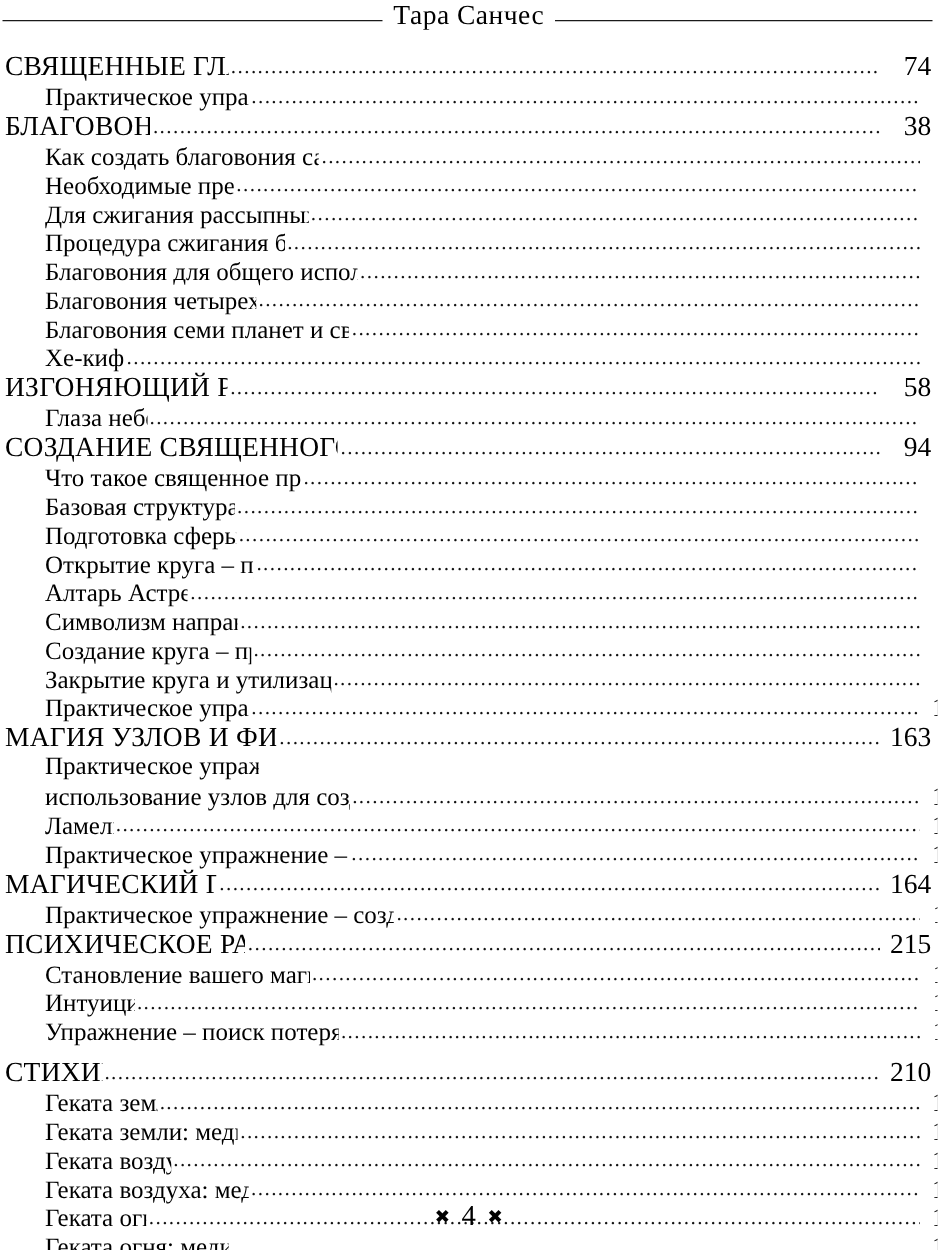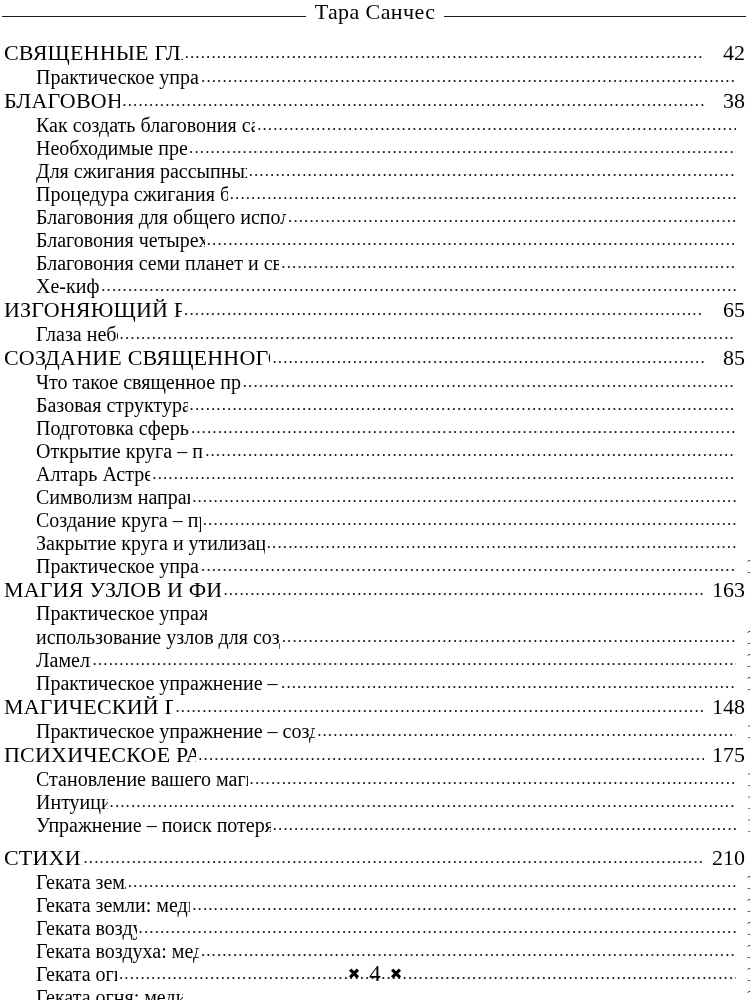--- a/index.html
+++ b/index.html
@@ -165,21 +165,21 @@
     <div class="runhead-rule"></div>
     <div class="runhead-title">
       <span>Тара Санчес</span>
     </div>
   </div>
 
   <div class="toc" id="toc-list">
       <div class="entry major">
         <span class="label">СВЯЩЕННЫЕ ГЛАСНЫЕ</span>
         <span class="leader">...........................................................................................................................................</span>
-        <span class="page-num">42</span>
+        <span class="page-num">74</span>
       </div>
       <div class="entry sub">
         <span class="label">Практическое упражнение</span>
         <span class="leader">...........................................................................................................................................</span>
         <span class="page-num">75</span>
       </div>
       <div class="entry major">
         <span class="label">БЛАГОВОНИЕ</span>
         <span class="leader">...........................................................................................................................................</span>
         <span class="page-num">38</span>
@@ -220,31 +220,31 @@
         <span class="page-num">80</span>
       </div>
       <div class="entry sub">
         <span class="label">Хе-кифи</span>
         <span class="leader">...........................................................................................................................................</span>
         <span class="page-num">81</span>
       </div>
       <div class="entry major">
         <span class="label">ИЗГОНЯЮЩИЙ РИТУАЛ</span>
         <span class="leader">...........................................................................................................................................</span>
-        <span class="page-num">65</span>
+        <span class="page-num">58</span>
       </div>
       <div class="entry sub">
         <span class="label">Глаза небес</span>
         <span class="leader">...........................................................................................................................................</span>
         <span class="page-num">84</span>
       </div>
       <div class="entry major">
         <span class="label">СОЗДАНИЕ СВЯЩЕННОГО ПРОСТРАНСТВА</span>
         <span class="leader">...........................................................................................................................................</span>
-        <span class="page-num">85</span>
+        <span class="page-num">94</span>
       </div>
       <div class="entry sub">
         <span class="label">Что такое священное пространство?</span>
         <span class="leader">...........................................................................................................................................</span>
         <span class="page-num">85</span>
       </div>
       <div class="entry sub">
         <span class="label">Базовая структура круга</span>
         <span class="leader">...........................................................................................................................................</span>
         <span class="page-num">88</span>
@@ -305,31 +305,31 @@
         <span class="page-num">107</span>
       </div>
       <div class="entry sub">
         <span class="label">Практическое упражнение – создание ламелей</span>
         <span class="leader">...........................................................................................................................................</span>
         <span class="page-num">108</span>
       </div>
       <div class="entry major">
         <span class="label">МАГИЧЕСКИЙ ПОСОХ</span>
         <span class="leader">...........................................................................................................................................</span>
-        <span class="page-num">148</span>
+        <span class="page-num">164</span>
       </div>
       <div class="entry sub">
         <span class="label">Практическое упражнение – создание магического посоха</span>
         <span class="leader">...........................................................................................................................................</span>
         <span class="page-num">112</span>
       </div>
       <div class="entry major">
         <span class="label">ПСИХИЧЕСКОЕ РАЗВИТИЕ</span>
         <span class="leader">...........................................................................................................................................</span>
-        <span class="page-num">175</span>
+        <span class="page-num">215</span>
       </div>
       <div class="entry sub">
         <span class="label">Становление вашего магического «Я»</span>
         <span class="leader">...........................................................................................................................................</span>
         <span class="page-num">115</span>
       </div>
       <div class="entry sub">
         <span class="label">Интуиция</span>
         <span class="leader">...........................................................................................................................................</span>
         <span class="page-num">116</span>

